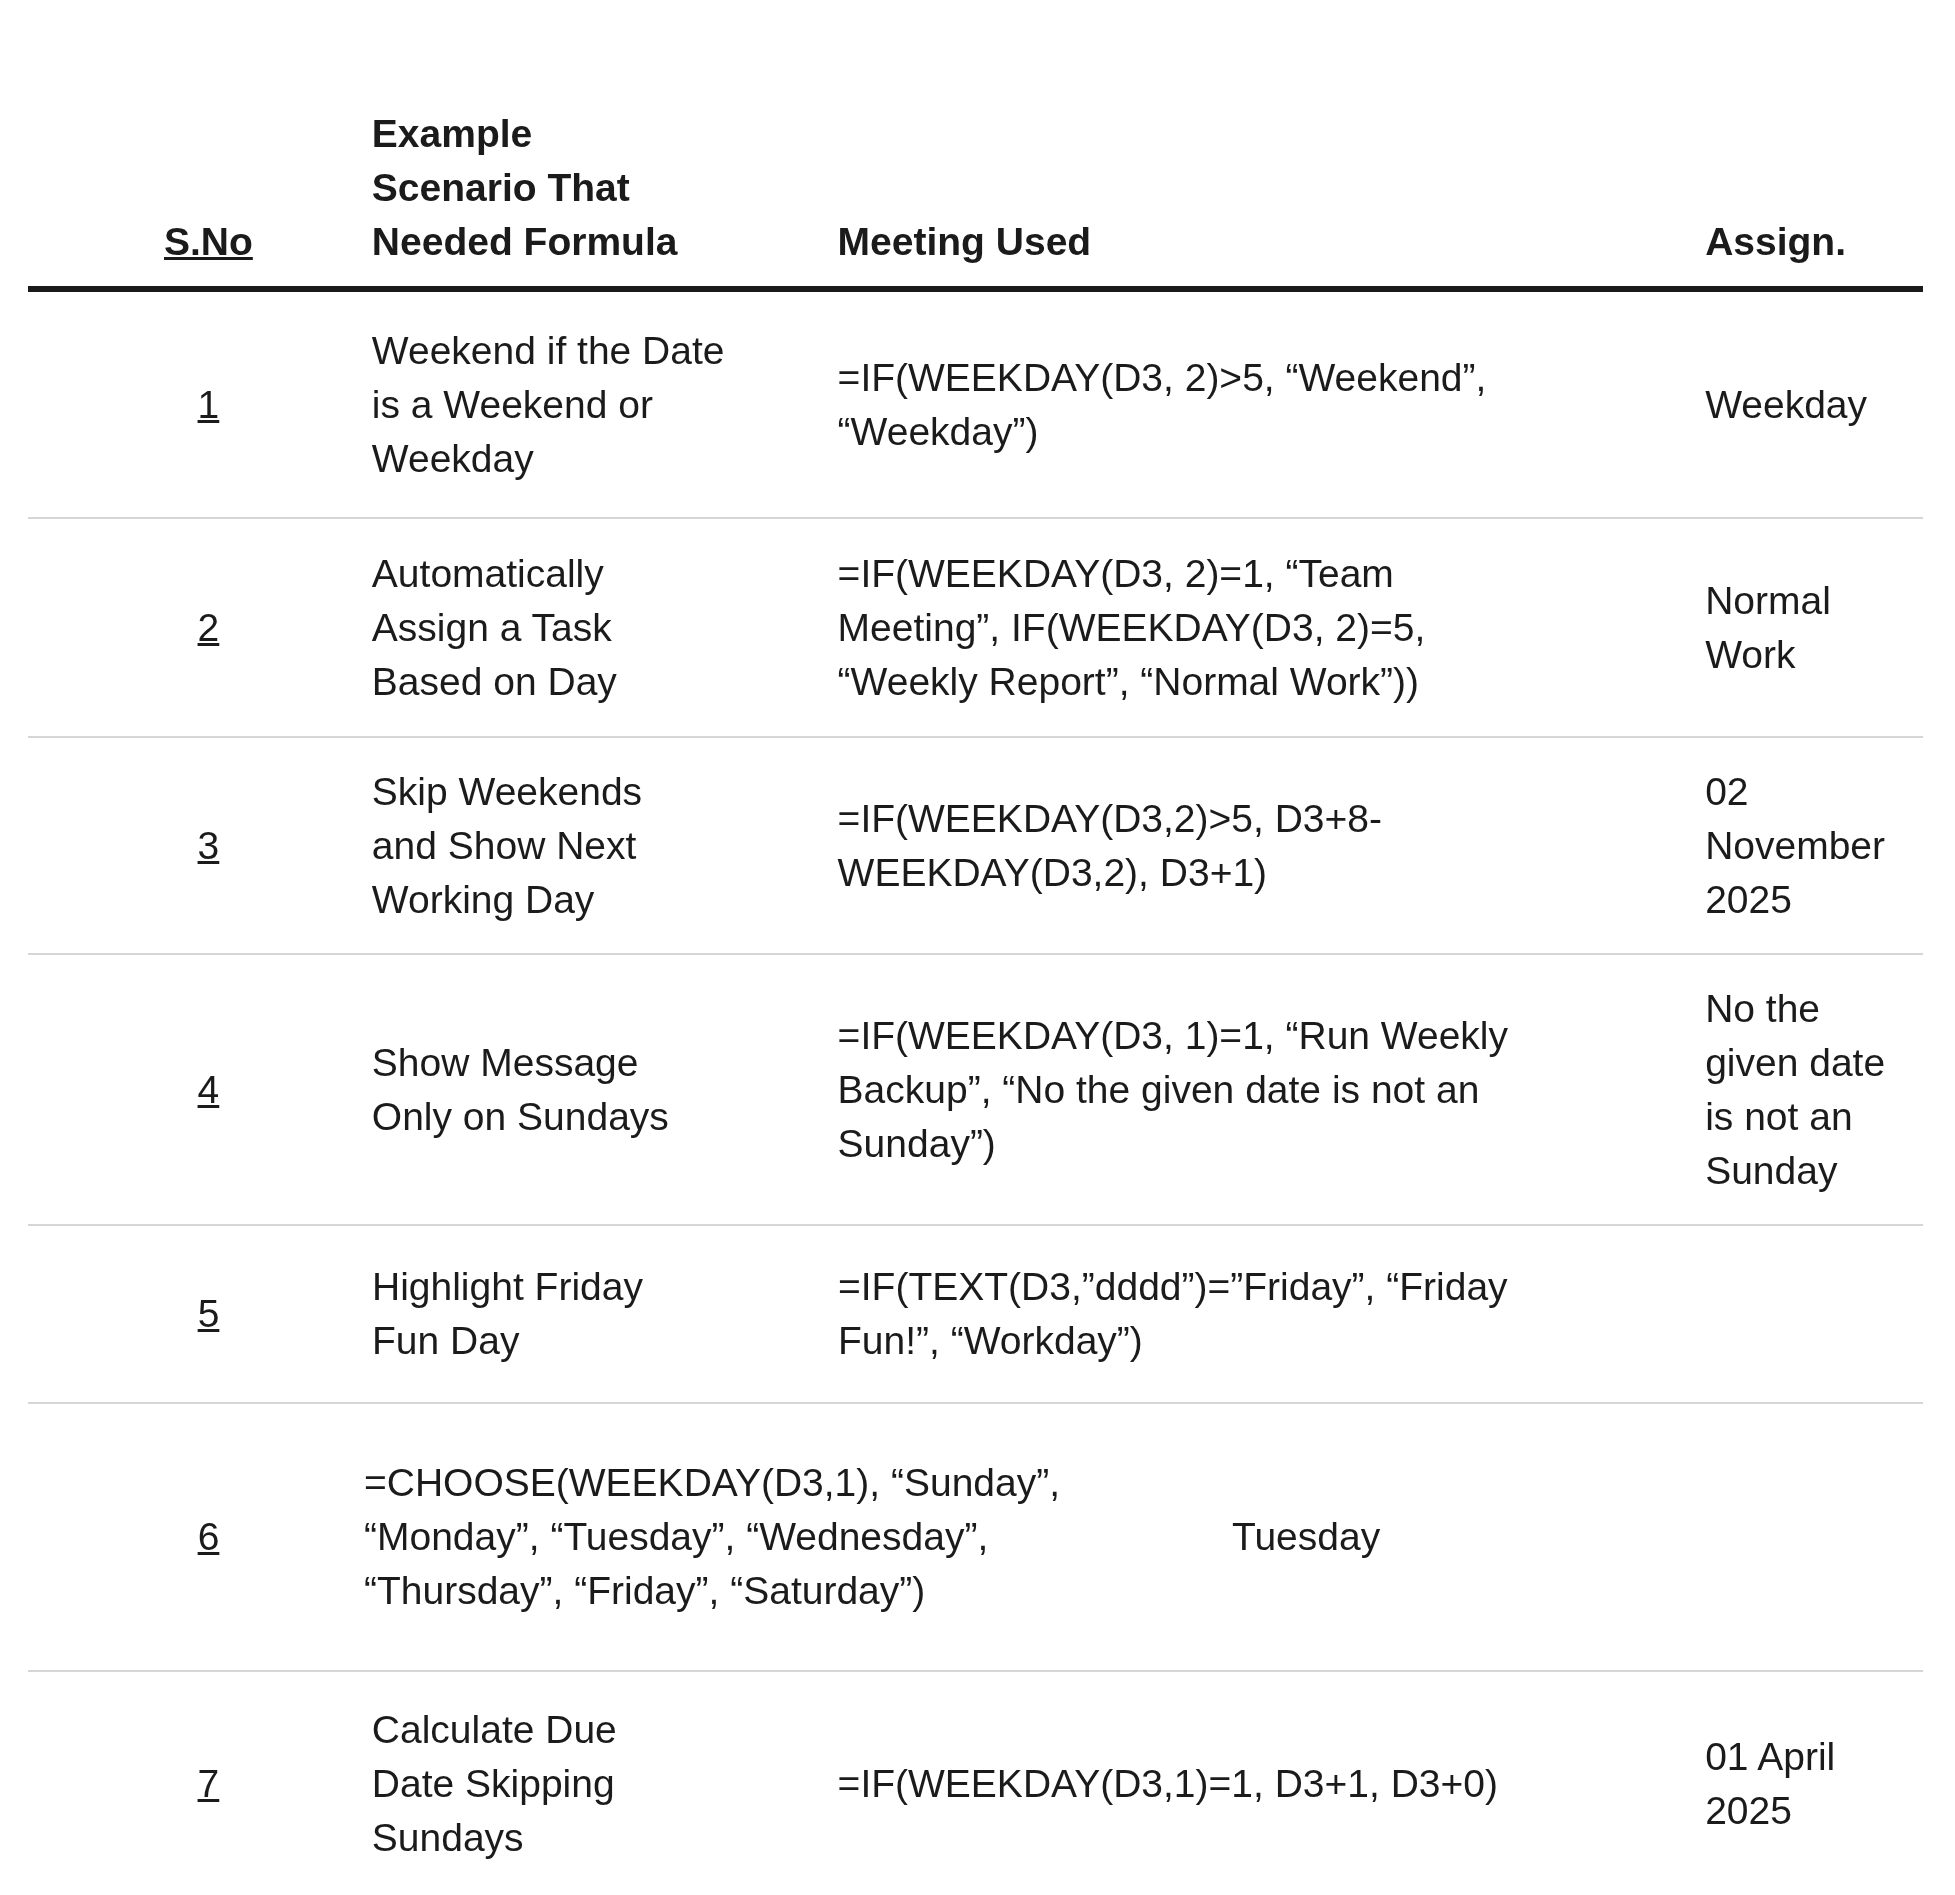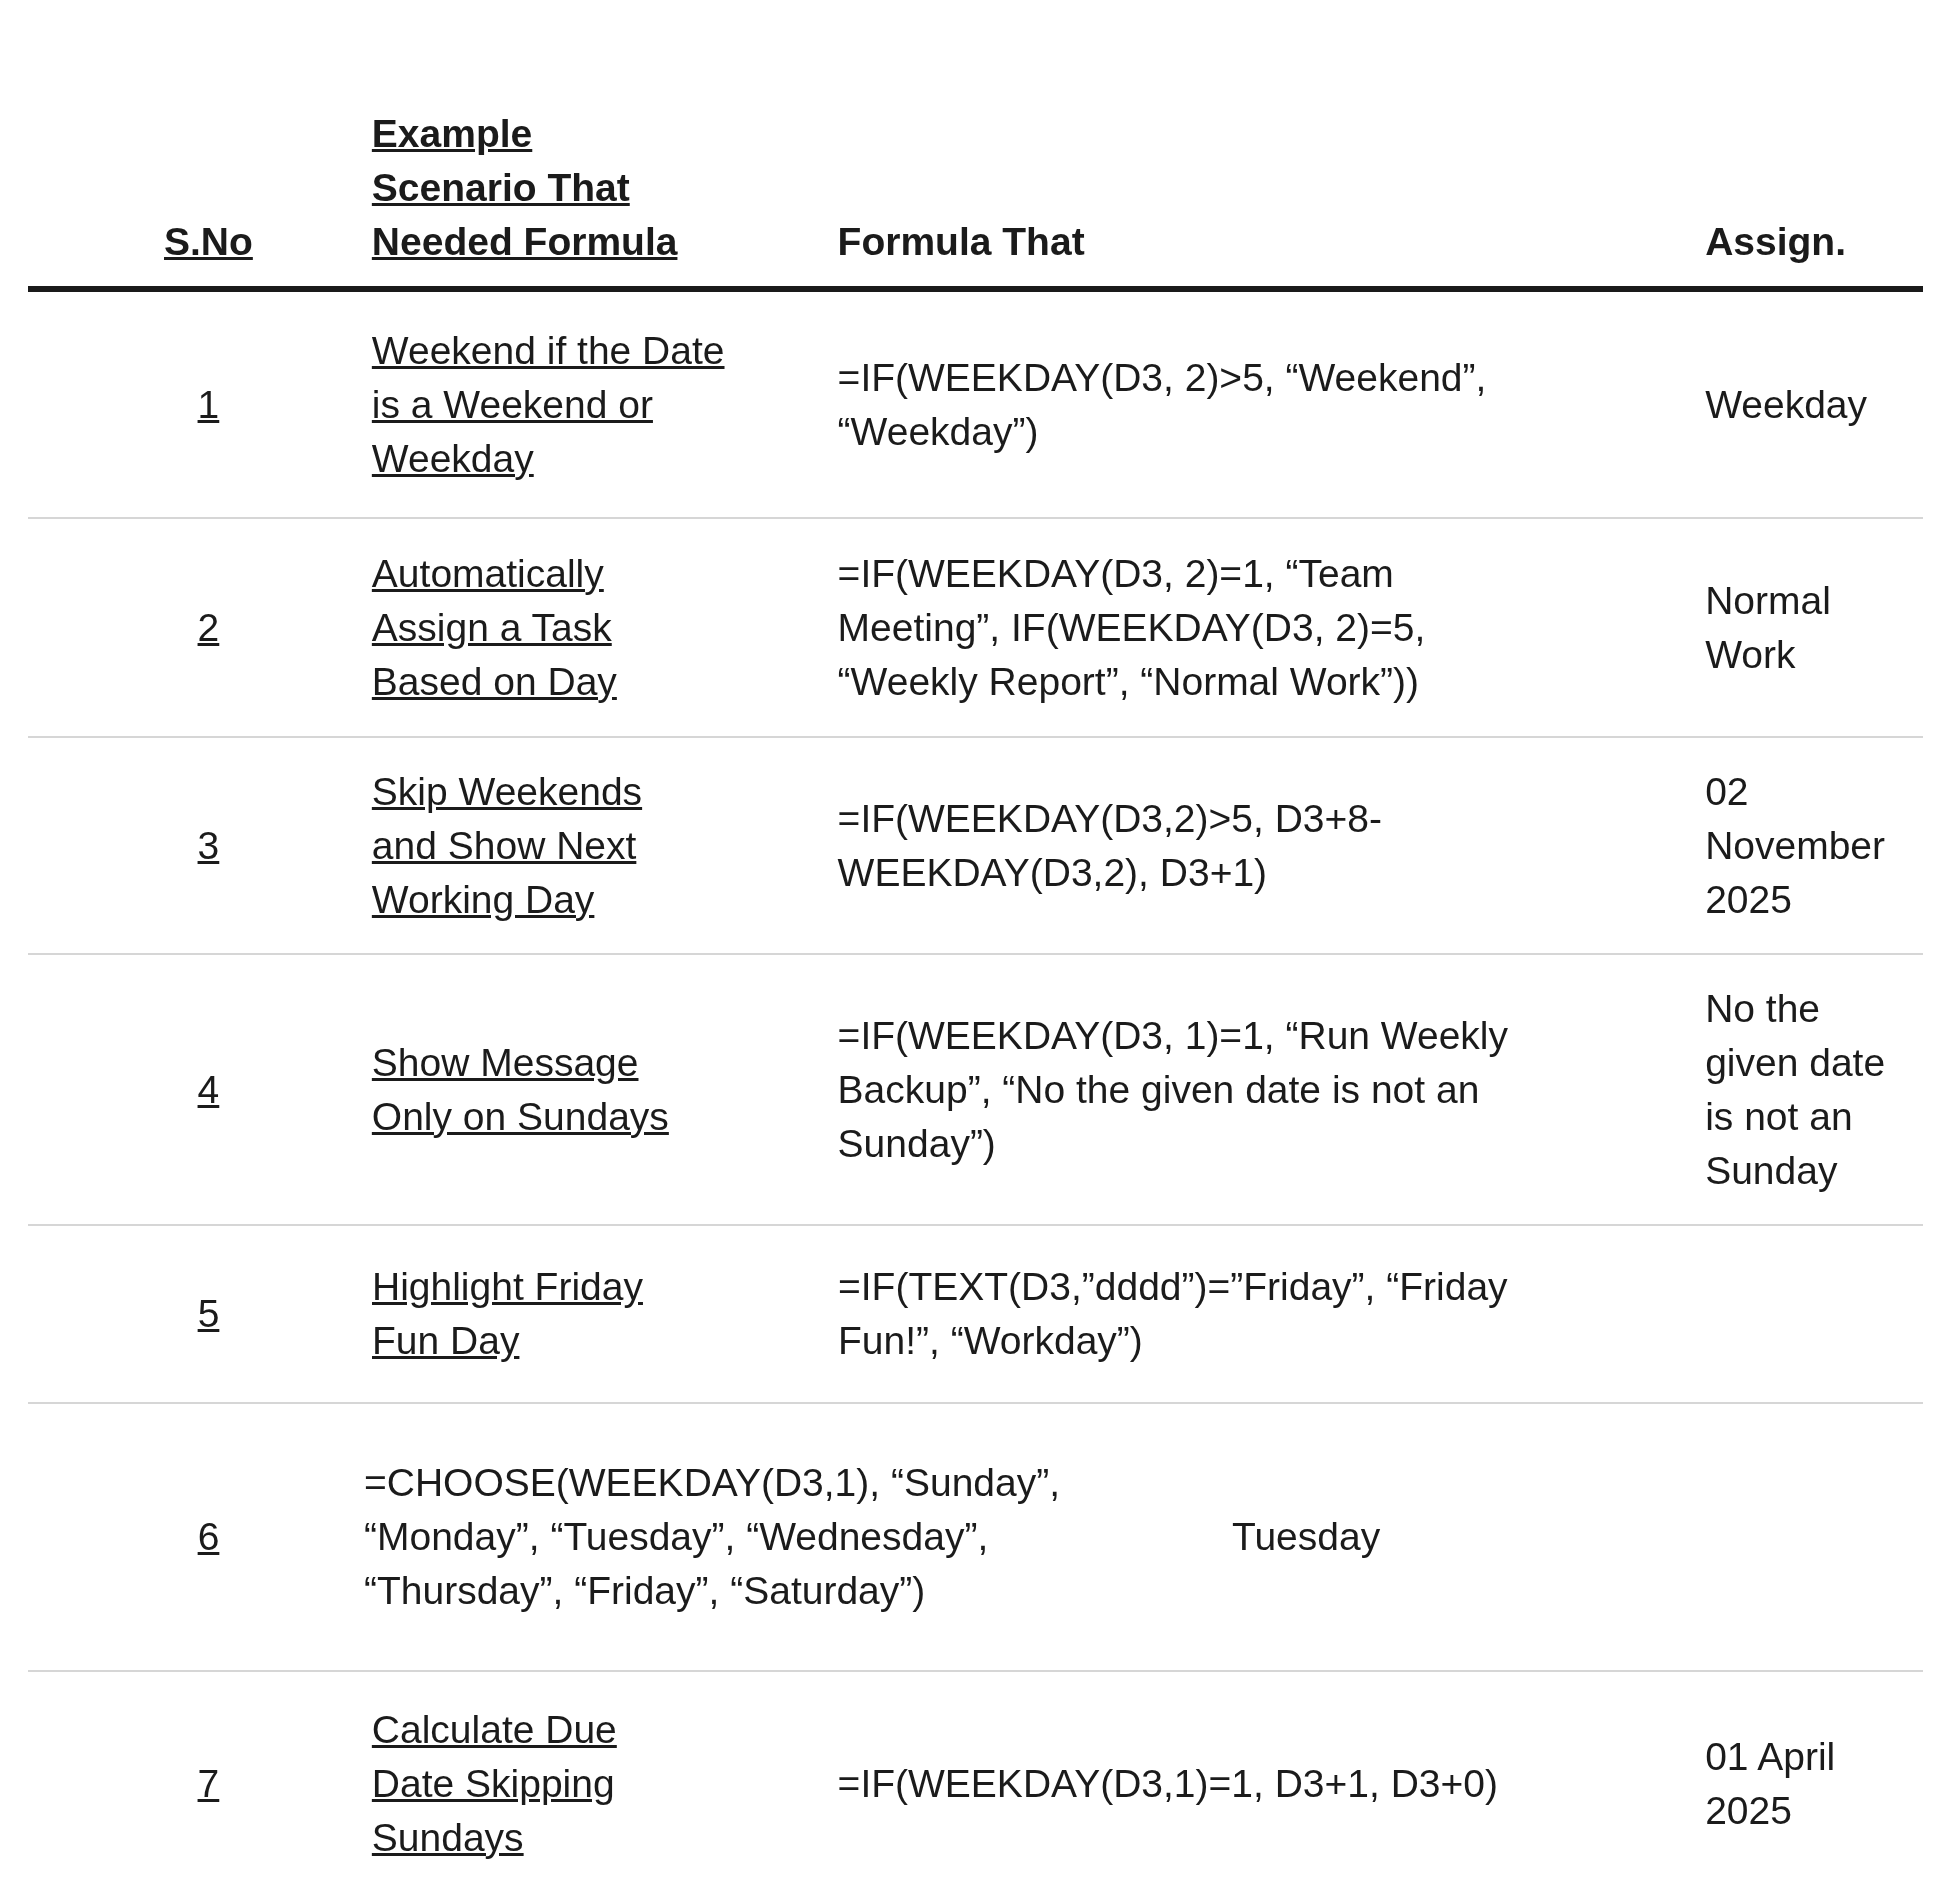--- a/index.html
+++ b/index.html
@@ -32,21 +32,21 @@
     height: 292px;
     padding-bottom: 17.3px;
     border-bottom: 6.6px solid #1a1a1a;
     font-weight: bold;
   }
   .cell {
     box-sizing: border-box;
     white-space: pre-line;
   }
   .c1 { width: 308px;  padding-left: 53px; text-align: center; text-decoration: underline; }
-  .c2 { width: 474px;  padding-left: 36px;  padding-right: 56px; text-decoration: underline; }
+  .c2 { width: 474px;  padding-left: 36px;  padding-right: 56px; }
   .c3 { width: 830px; padding-left: 28px;  padding-right: 38px; }
   .c4 { width: 284px;  padding-left: 66px; }
   .tbody .trow { border-top: 2px solid #d6d6d6; }
   .tbody .trow:first-child { border-top: none; }
   .tbody .trow:nth-child(1) { height: 225px; }
   .tbody .trow:nth-child(2) { height: 219px; }
   .tbody .trow:nth-child(3) { height: 217px; }
   .tbody .trow:nth-child(4) { height: 271px; }
   .tbody .trow:nth-child(5) { height: 178px; }
   .tbody .trow:nth-child(6) { height: 268px; }
@@ -56,21 +56,21 @@
 <body>
 
 <div class="page">
   <div class="table">
 
     <div class="trow thead">
       <div class="cell c1">S.No</div>
       <div class="cell c2">Example
 Scenario That
 Needed Formula</div>
-      <div class="cell c3">Formula That</div>
+      <div class="cell c3">Meeting Used</div>
       <div class="cell c4">Assign.</div>
     </div>
 
     <div class="tbody" id="rows">
   <div class="trow">
     <div class="cell c1">1</div>
     <div class="cell c2">Weekend if the Date
 is a Weekend or
 Weekday</div>
     <div class="cell c3">=IF(WEEKDAY(D3, 2)&gt;5, “Weekend”,

